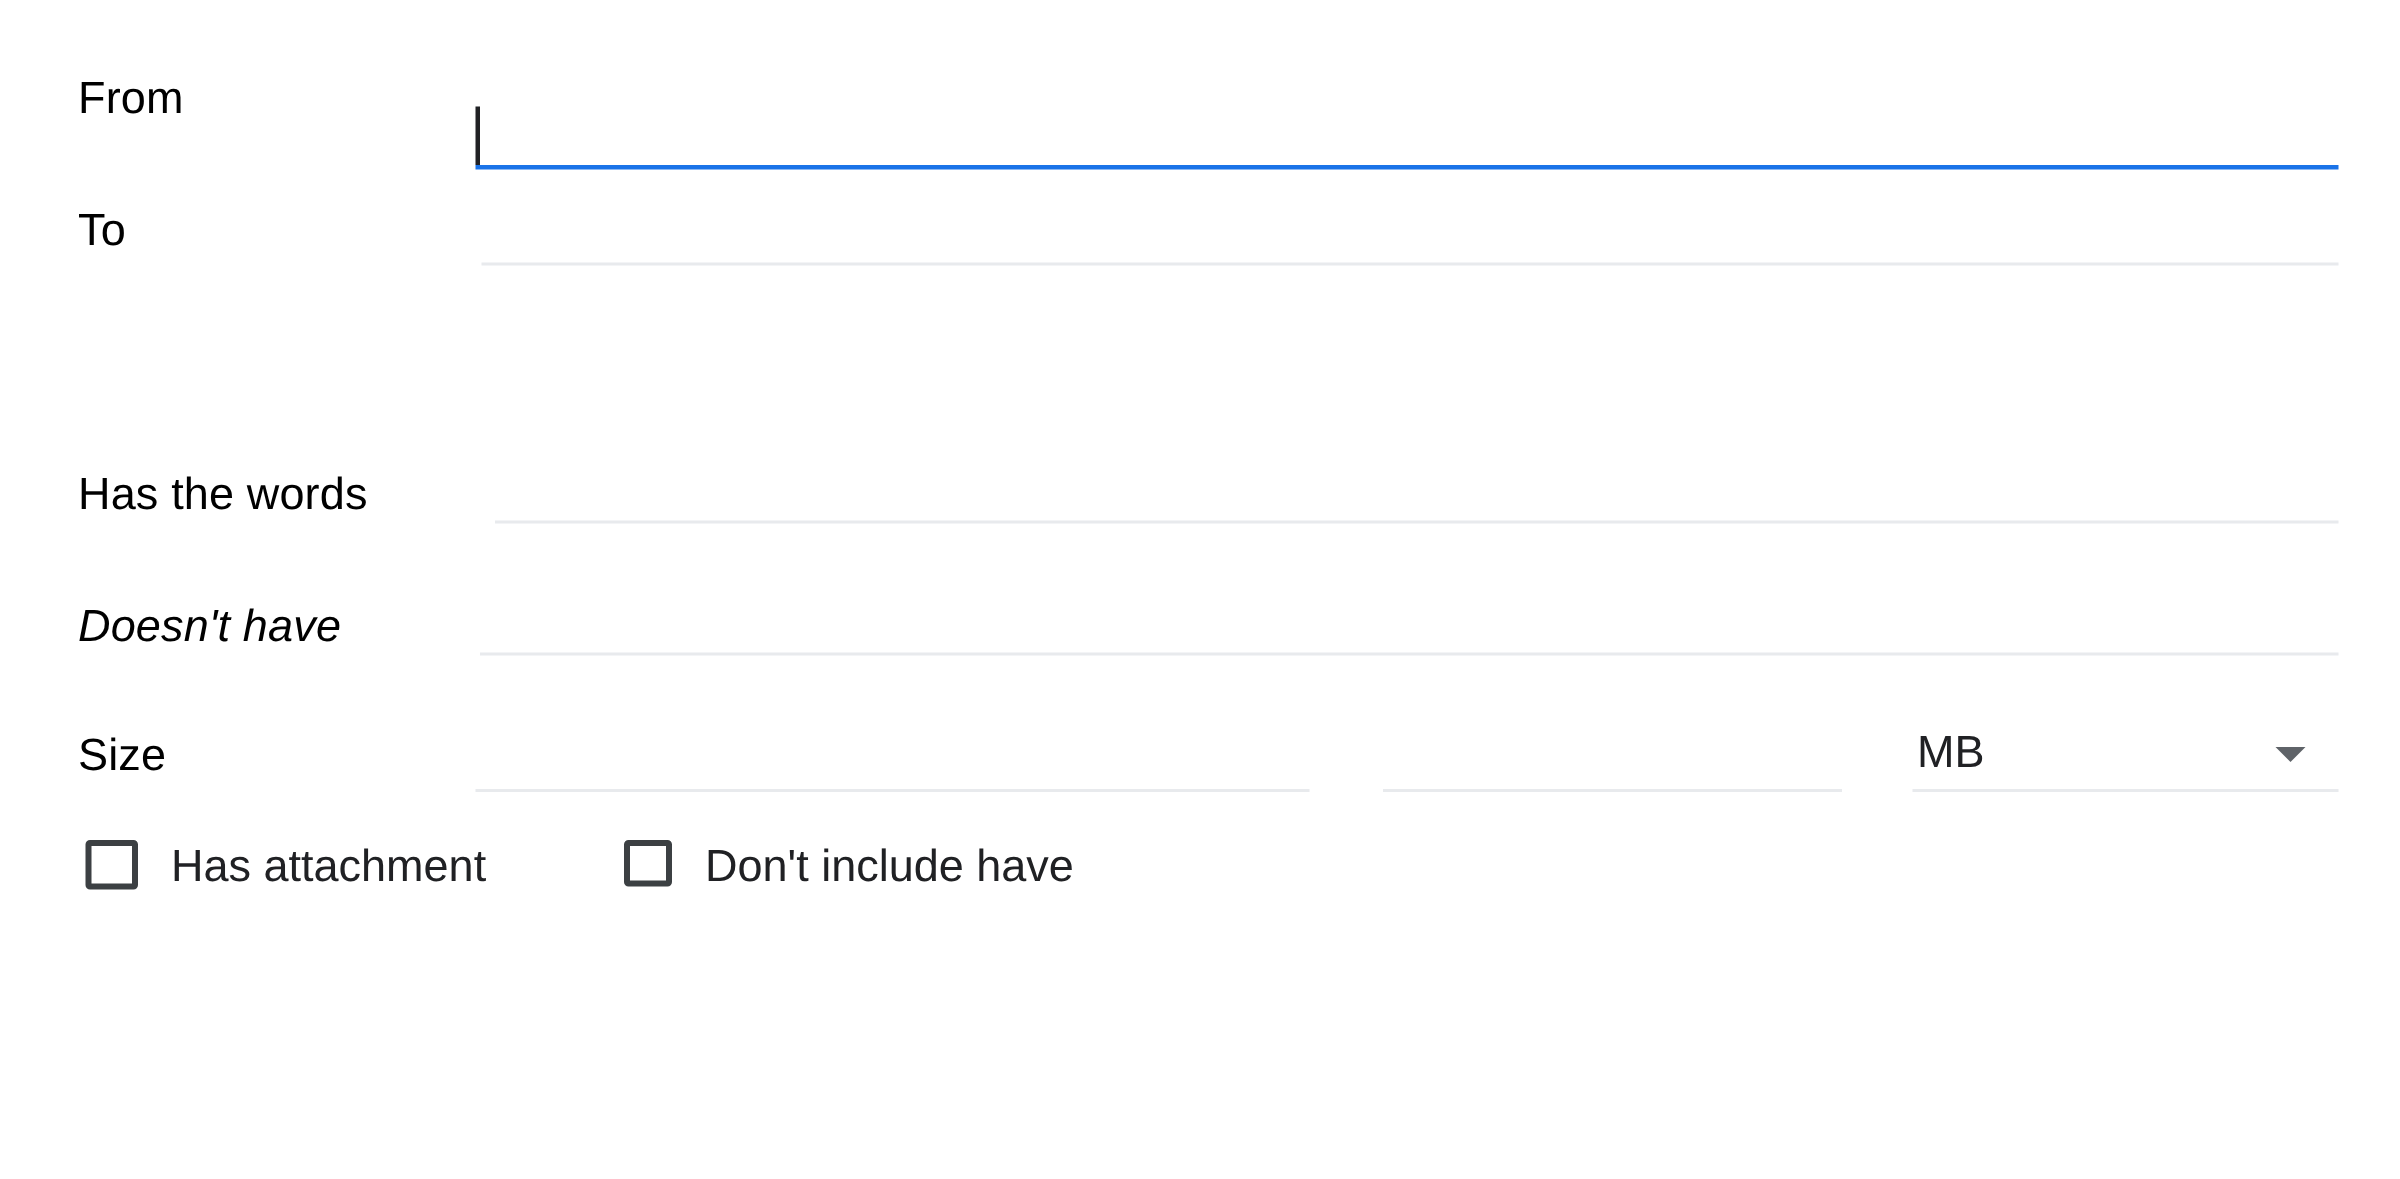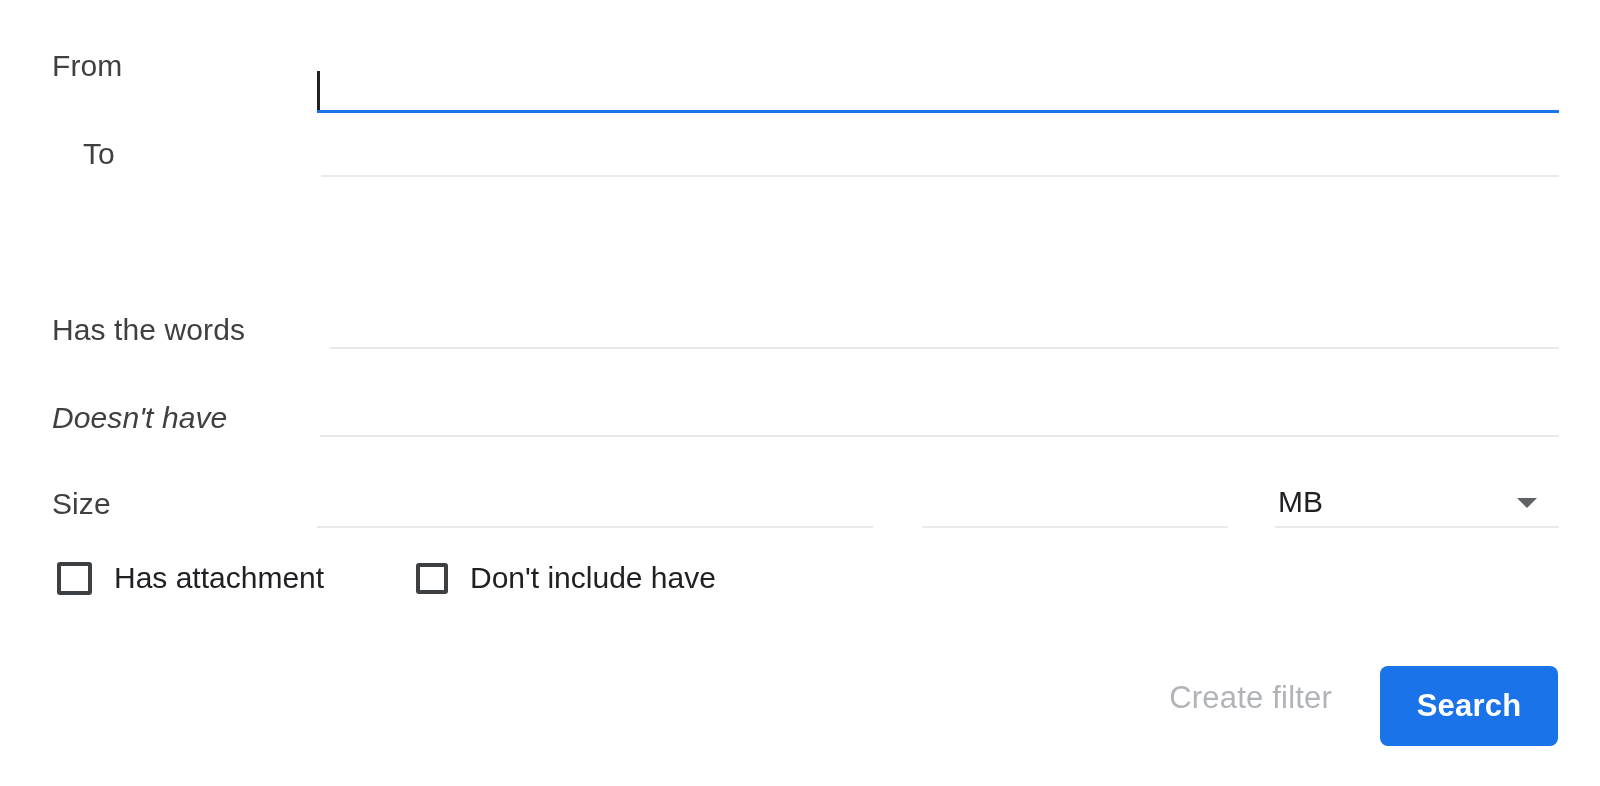--- a/index.html
+++ b/index.html
@@ -30,21 +30,21 @@
     left: 0;
     width: 1600px;
     height: 88px;
   }
   .field-label {
     position: absolute;
     left: 52px;
     top: 0;
     font-size: 30px;
     line-height: 36px;
-    color: #404040;
+    color: #000000;
     letter-spacing: 0.1px;
     white-space: nowrap;
     user-select: none;
   }
   .field-input {
     position: absolute;
     height: 44px;
     background: transparent;
     border: none;
     outline: none;
@@ -118,21 +118,20 @@
     position: absolute;
     left: 0;
     top: 560px;
     width: 1600px;
     height: 70px;
   }
   .checkbox-group {
     position: absolute;
     top: 0;
     display: flex;
-    align-items: center;
     cursor: pointer;
   }
   .checkbox-box {
     box-sizing: border-box;
     border: 4px solid #3c4043;
     border-radius: 3px;
     background: #ffffff;
     flex: 0 0 auto;
   }
   .checkbox-label {
@@ -189,21 +188,21 @@
 <div id="search-panel">
 
   <div class="field-row" style="top:28px;">
     <div class="field-label" style="top:20px;">From</div>
     <input class="field-input" style="left: 320px; top: 28px; width: 1238px;" value="" placeholder="">
     <div class="caret" style="left:317px; top:43px; height:39px;"></div>
     <div class="field-underline focused" style="left:317px; top:82px; width:1242px;"></div>
   </div>
 
   <div class="field-row" style="top:116px;">
-    <div class="field-label" style="top:20px;margin-left:31px;">To</div>
+    <div class="field-label" style="top:20px;">To</div>
     <input class="field-input" style="left: 324px; top: 20px; width: 1234px;" value="" placeholder="">
     <div class="field-underline" style="left:321px; top:59px; width:1238px;"></div>
   </div>
 
 
   <div class="field-row" style="top:292px;">
     <div class="field-label" style="top:20px;">Has the words</div>
     <input class="field-input" style="left: 333px; top: 20px; width: 1225px;" value="" placeholder="">
     <div class="field-underline" style="left:330px; top:55px; width:1229px;"></div>
   </div>
@@ -233,18 +232,14 @@
     <div class="checkbox-group" style="left:57px;">
       <span class="checkbox-box" style="width:35px; height:33px; margin-right:22px;"></span>
       <span class="checkbox-label">Has attachment</span>
     </div>
     <div class="checkbox-group" style="left:416px;">
       <span class="checkbox-box" style="width:32px; height:31px; margin-right:22px;"></span>
       <span class="checkbox-label">Don't include have</span>
     </div>
   </div>
 
-  <div id="actions-row">
-    <button id="create-filter-button">Create filter</button>
-    <button id="search-button">Search</button>
-  </div>
 
 </div>
 
 </body></html>

